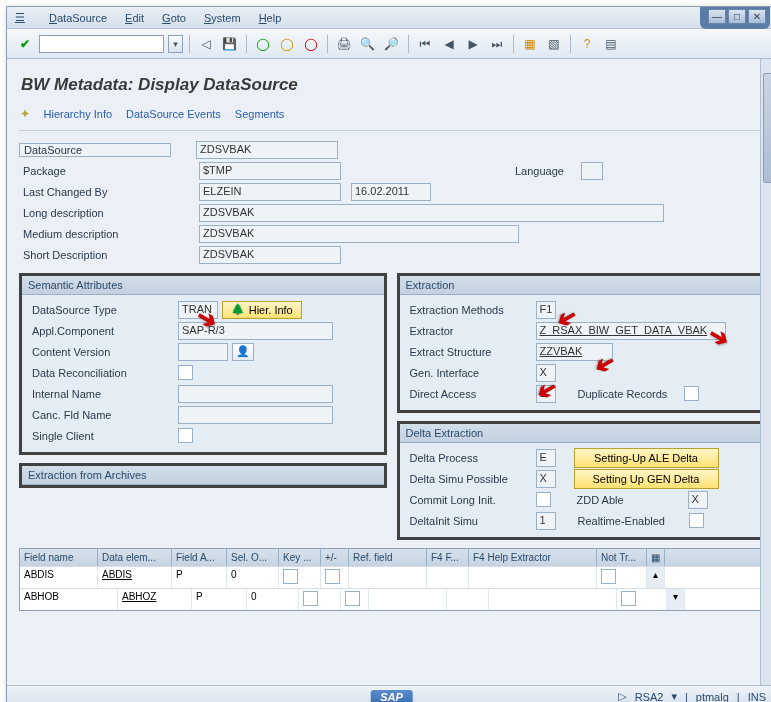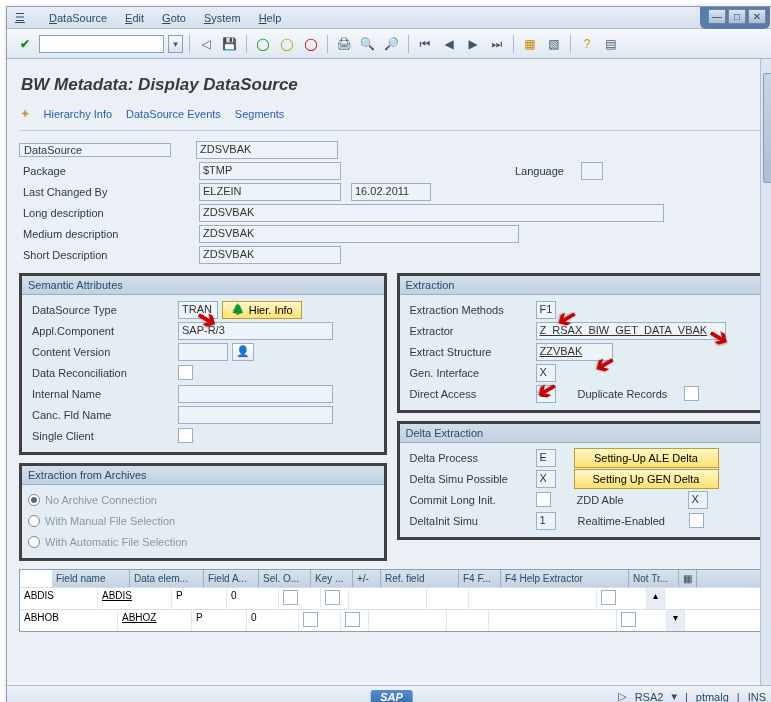--- a/index.html
+++ b/index.html
@@ -31,21 +31,21 @@
 .two-col { display:flex; gap:10px; align-items:flex-start; }
 .col { flex:1; }
 .hier-btn { background:linear-gradient(#fff6c8,#ffe172); border:1px solid #b8a030; height:18px; padding:0 8px; display:inline-flex; align-items:center; gap:4px;}
 .btn { background:linear-gradient(#fff6c8,#ffe172); border:1px solid #b8a030; height:20px; padding:0 11px; }
 .small-inp { width:20px; }
 .chk { width:15px; height:15px; border:1px solid #9ab0c6; background:#fff; display:inline-flex;align-items:center;justify-content:center;font-size:10px;color:#333;}
 .radio { width:12px;height:12px;border:1px solid #808890;border-radius:50%;display:inline-block;margin-right:5px;vertical-align:middle;background:#fff;}
 .radio.sel::after{content:'';display:block;width:6px;height:6px;background:#60686f;border-radius:50%;margin:2px;}
 .disabled { color:#8a98a4; }
 .table { margin-top:8px; border:1px solid #8ba0b8; background:#fff; }
-.thead { display:flex; background:linear-gradient(#d8e2ec,#c5d2e0);margin-left:32px; }
+.thead { display:flex; background:linear-gradient(#d8e2ec,#c5d2e0); }
 .th { border-right:1px solid #9ab0c6; padding:3px 4px; color:#2a4a6a; font-size:10px; overflow:hidden; white-space:nowrap; }
 .tr { display:flex; border-top:1px solid #d5deea; }
 .td { border-right:1px solid #e0e6ee; padding:2px 4px; font-size:10px; overflow:hidden;white-space:nowrap;}
 .statusbar { position:absolute; bottom:0; left:0; right:0; height:22px; background:linear-gradient(#eef3f8,#d5e0ec); border-top:1px solid #aabacf; display:flex; align-items:center; justify-content:flex-end; padding:0 10px; gap:8px; color:#2a4a6a;}
 .sap-logo { position:absolute; left:50%; transform:translateX(-50%); font-weight:bold; font-style:italic; color:#fff; background:linear-gradient(#5a8cd0,#3a6cb0); padding:1px 10px; border-radius:3px;}
 .arrow-red { position:absolute; color:#c00; font-size:24px; font-weight:bold; pointer-events:none; text-shadow:1px 1px 2px rgba(0,0,0,.3);}
 .scroll-strip{position:absolute;right:0;top:52px;bottom:22px;width:16px;background:#dbe4ef;border-left:1px solid #b0c0d0;}
 .scroll-thumb{position:absolute;top:14px;left:2px;right:2px;height:110px;background:linear-gradient(#c8d5e4,#adbed2);border:1px solid #8ba0b8;border-radius:2px;}
 .ul{text-decoration:underline;}
 .doc-icon{color:#3a6cb0;}
@@ -180,34 +180,20 @@
                 <div class="inp" style="width:155px"></div>
               </div>
             <div class="row">
                 <div class="lbl" style="width:150px">Single Client</div>
                 <span class="chk"></span>
               </div>
           </div>
         </div>
         <div class="groupbox">
           <div class="group-title">Extraction from Archives</div>
-          <div class="group-body disabled">
-            <div class="row">
-                <span class="radio sel"></span>
-                <span>No Archive Connection</span>
-              </div>
-            <div class="row">
-                <span class="radio"></span>
-                <span>With Manual File Selection</span>
-              </div>
-            <div class="row">
-                <span class="radio"></span>
-                <span>With Automatic File Selection</span>
-              </div>
-          </div>
         </div>
       </div>
 
       <div class="col">
         <div class="groupbox">
           <div class="group-title">Extraction</div>
           <div class="group-body">
             <div class="row">
                 <div class="lbl" style="width:130px">Extraction Methods</div>
                 <div class="inp small-inp">F1</div>

